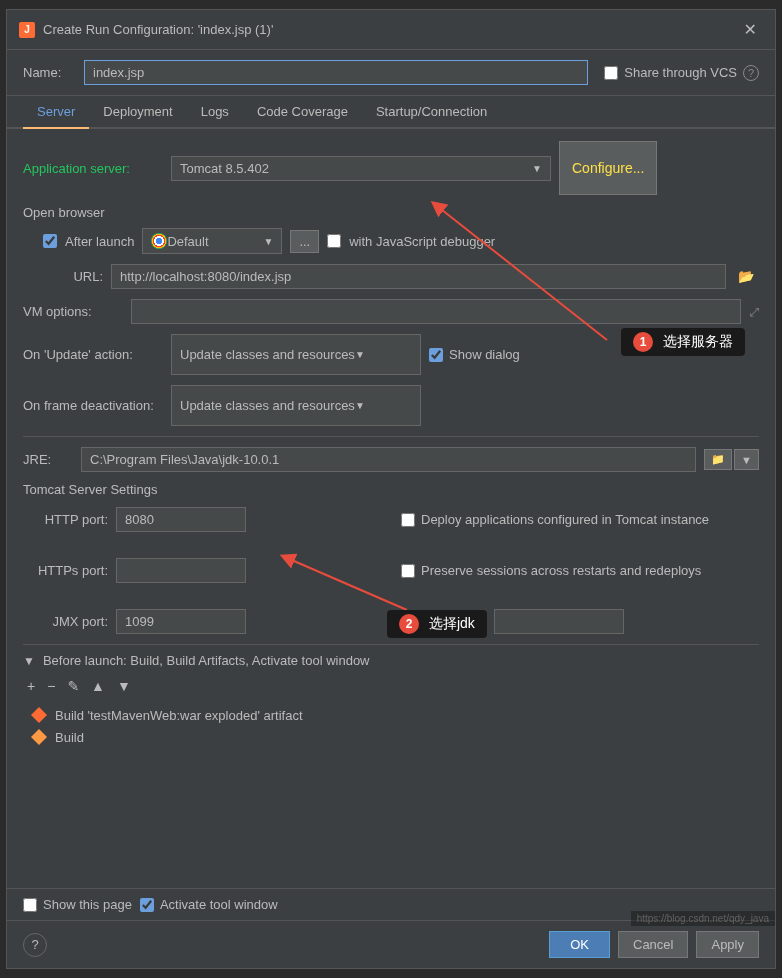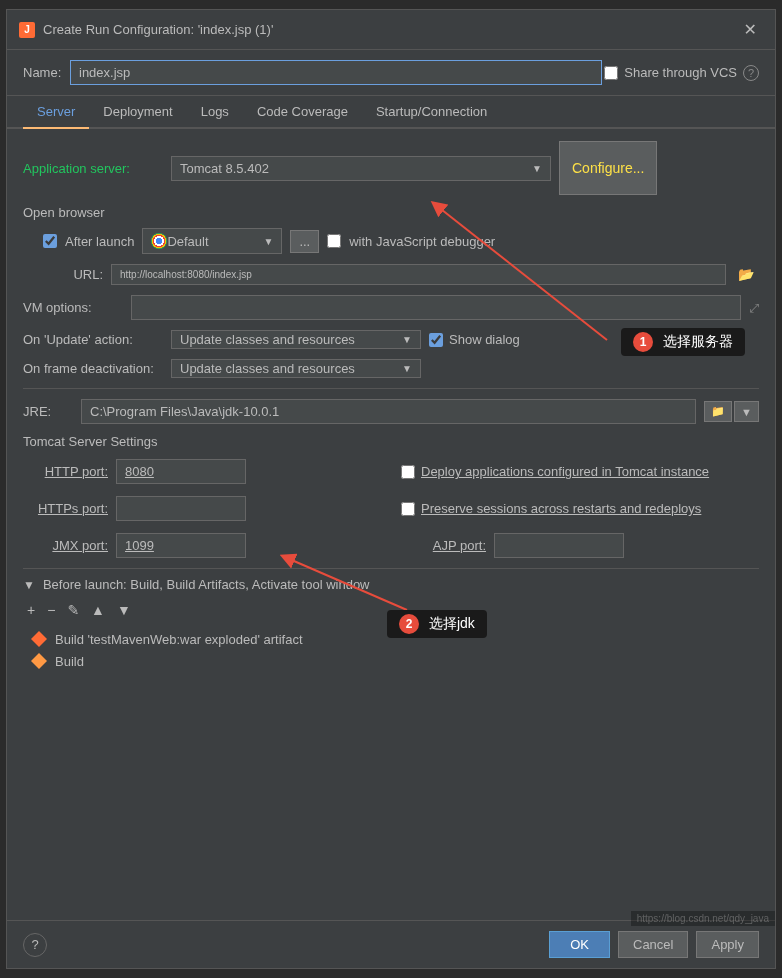--- a/index.html
+++ b/index.html
@@ -58,21 +58,21 @@
       font-size: 16px;
       background: none;
       border: none;
       padding: 2px 6px;
     }
 
     .name-row {
       display: flex;
       align-items: center;
       padding: 10px 16px;
-      gap: 2px;
+      gap: 16px;
       border-bottom: 1px solid #555;
     }
     .name-label { color: #bbbbbb; min-width: 45px; }
     .name-input {
       flex: 1;
       background: #45494a;
       border: 1px solid #6b9fde;
       color: #bbbbbb;
       padding: 4px 8px;
       font-size: 13px;
@@ -207,21 +207,21 @@
       text-align: right;
       color: #bbbbbb;
       margin-left: 20px;
     }
     .url-input {
       flex: 1;
       background: #45494a;
       border: 1px solid #666;
       color: #bbbbbb;
       padding: 4px 8px;
-      font-size: 10px;
+      font-size: 13px;
     }
     .url-browse {
       background: none;
       border: none;
       color: #888;
       cursor: pointer;
       padding: 2px 4px;
     }
 
     .vm-row {
@@ -252,25 +252,25 @@
       display: flex;
       align-items: center;
       margin-bottom: 10px;
       gap: 8px;
     }
     .update-label { min-width: 140px; color: #bbbbbb; }
     .update-select {
       background: #45494a;
       border: 1px solid #666;
       color: #bbbbbb;
-      padding: 1px 8px;
-      font-size: 13px;
-      display: flex;
-      align-items: center;
-      justify-content: space-between;
+      padding: 12px 8px;
+      font-size: 13px;
+      display: flex;
+      align-items: center;
+      justify-content: flex-start;
       width: 250px;
       cursor: pointer;
     }
     .show-dialog {
       display: flex;
       align-items: center;
       gap: 6px;
       color: #bbbbbb;
     }
 
@@ -307,23 +307,22 @@
     .server-settings-title {
       color: #bbbbbb;
       font-weight: normal;
       margin: 8px 0 10px 0;
       font-size: 13px;
     }
 
     .port-grid {
       display: grid;
       grid-template-columns: 1fr 1fr;
-      gap: 12px 20px;
+      gap: 26px 20px;
       margin-bottom: 4px;
-      text-decoration: underline;
     }
     .port-row {
       display: flex;
       align-items: center;
       gap: 8px;
     }
     .port-label {
       min-width: 85px;
       text-align: right;
       color: #bbbbbb;
@@ -676,20 +675,30 @@
         <span>Build 'testMavenWeb:war exploded' artifact</span>
       </div>
       <div class="launch-item">
         <span class="build-icon launch-item-icon"></span>
         <span>Build</span>
       </div>
     </div>
 
   </div>
 
+  <div class="bottom-row">
+    <div class="show-page">
+      <input type="checkbox" class="checkbox" style="">
+      <span>Show this page</span>
+    </div>
+    <div class="activate-tool">
+      <input type="checkbox" class="checkbox" checked="" style="">
+      <span>Activate tool window</span>
+    </div>
+  </div>
 
   <div class="dialog-footer">
     <button class="help-btn">?</button>
     <div class="footer-btns">
       <button class="ok-btn">OK</button>
       <button class="cancel-btn">Cancel</button>
       <button class="apply-btn">Apply</button>
     </div>
   </div>
 

